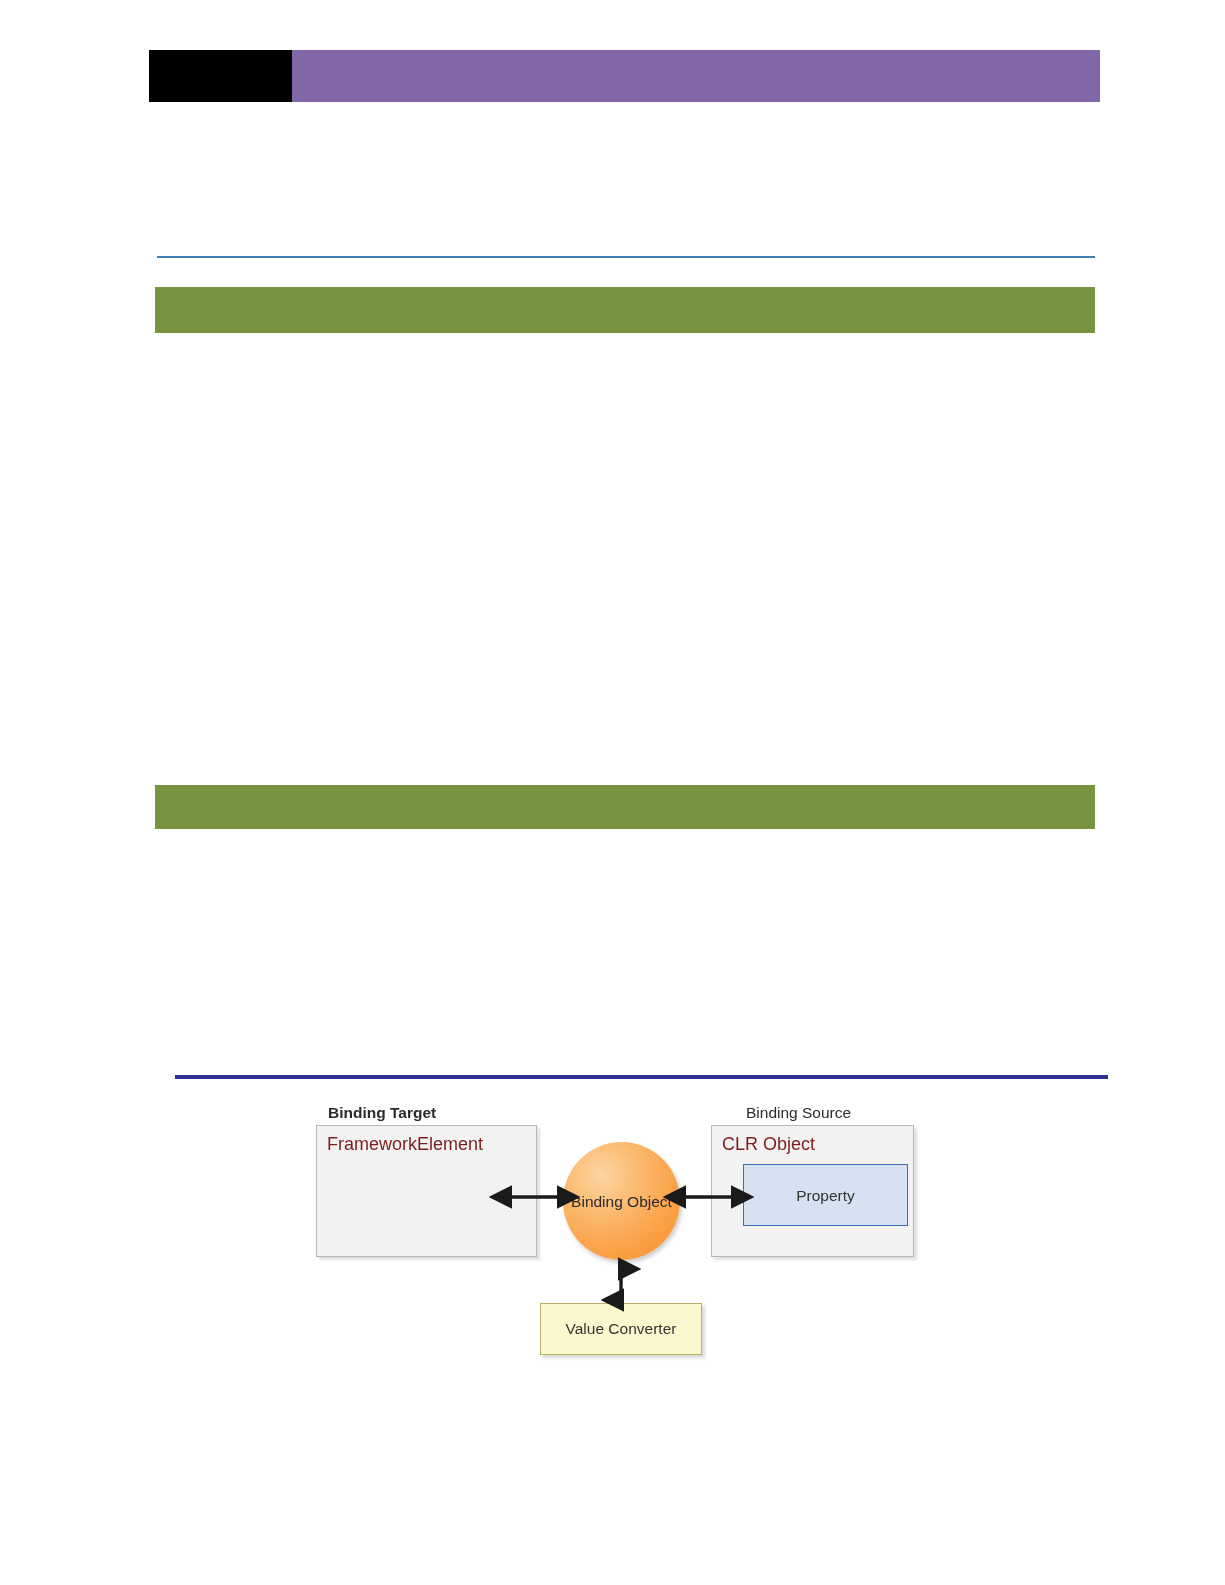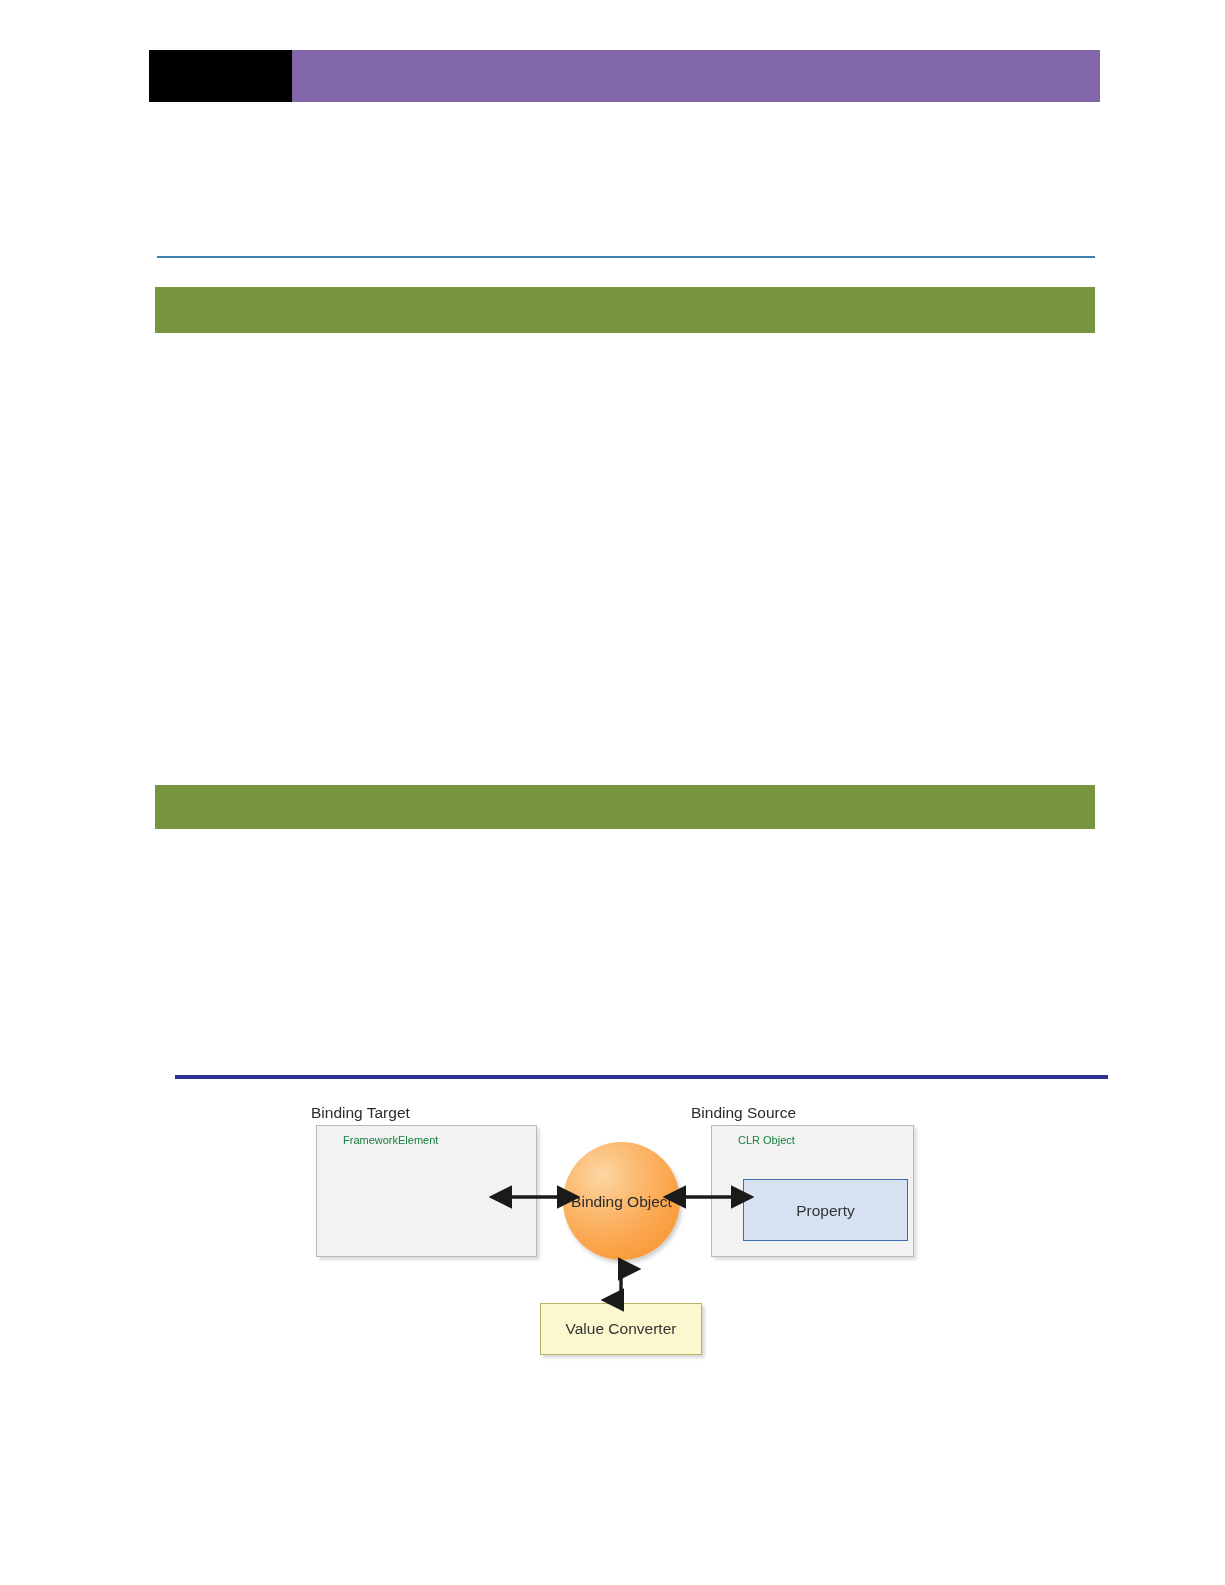--- a/index.html
+++ b/index.html
@@ -115,24 +115,24 @@
   }
   .outer-box {
     position: absolute;
     background: #f2f2f2;
     border: 1px solid #b8b8b8;
     box-shadow: 3px 3px 3px rgba(0,0,0,0.13);
     box-sizing: border-box;
   }
   .outer-box-label {
     position: absolute;
-    left: 26px;
+    left: 10px;
     top: 8px;
-    font-size: 11px;
-    color: #15803d;
+    font-size: 18px;
+    color: #7f1d1d;
     white-space: nowrap;
   }
   .inner-box {
     position: absolute;
     background: #d6e2f2;
     border: 1.5px solid #3b6cb5;
     box-sizing: border-box;
     display: flex;
     align-items: center;
     justify-content: center;
@@ -202,31 +202,31 @@
   <div id="green-bar-2" class="green-bar">
     <span class="green-bar-label"></span>
   </div>
 
   <div class="body-text" style="left:170px; top:855px; width:910px; height:190px;"></div>
 
   <div id="rule-diagram"></div>
 
   <div id="diagram">
 
-    <span class="diag-caption" style="left:311px; top:1104px;">Binding Target</span>
+    <span class="diag-caption" style="left:328px; top:1104px;font-weight:bold;">Binding Target</span>
 
     <div class="outer-box" style="left:316px; top:1125px; width:221px; height:132px;">
       <span class="outer-box-label">FrameworkElement</span>
     </div>
 
-    <span class="diag-caption" style="left:691px; top:1104px;">Binding Source</span>
+    <span class="diag-caption" style="left:746px; top:1104px;">Binding Source</span>
 
     <div class="outer-box" style="left:711px; top:1125px; width:203px; height:132px;">
       <span class="outer-box-label">CLR Object</span>
-      <div class="inner-box" style="left:31px; top:53px; width:165px; height:62px;">Property</div>
+      <div class="inner-box" style="left:31px; top:38px; width:165px; height:62px;">Property</div>
     </div>
 
     <div id="value-converter-box">Value Converter</div>
 
     <div id="binding-object-circle">Binding
 Object</div>
 
     <svg class="arrow-svg" style="left:502px; top:1186px;" width="70" height="24">
       <defs>
         <marker id="ah-l" markerWidth="7" markerHeight="7" refX="6" refY="3.5" orient="auto">

